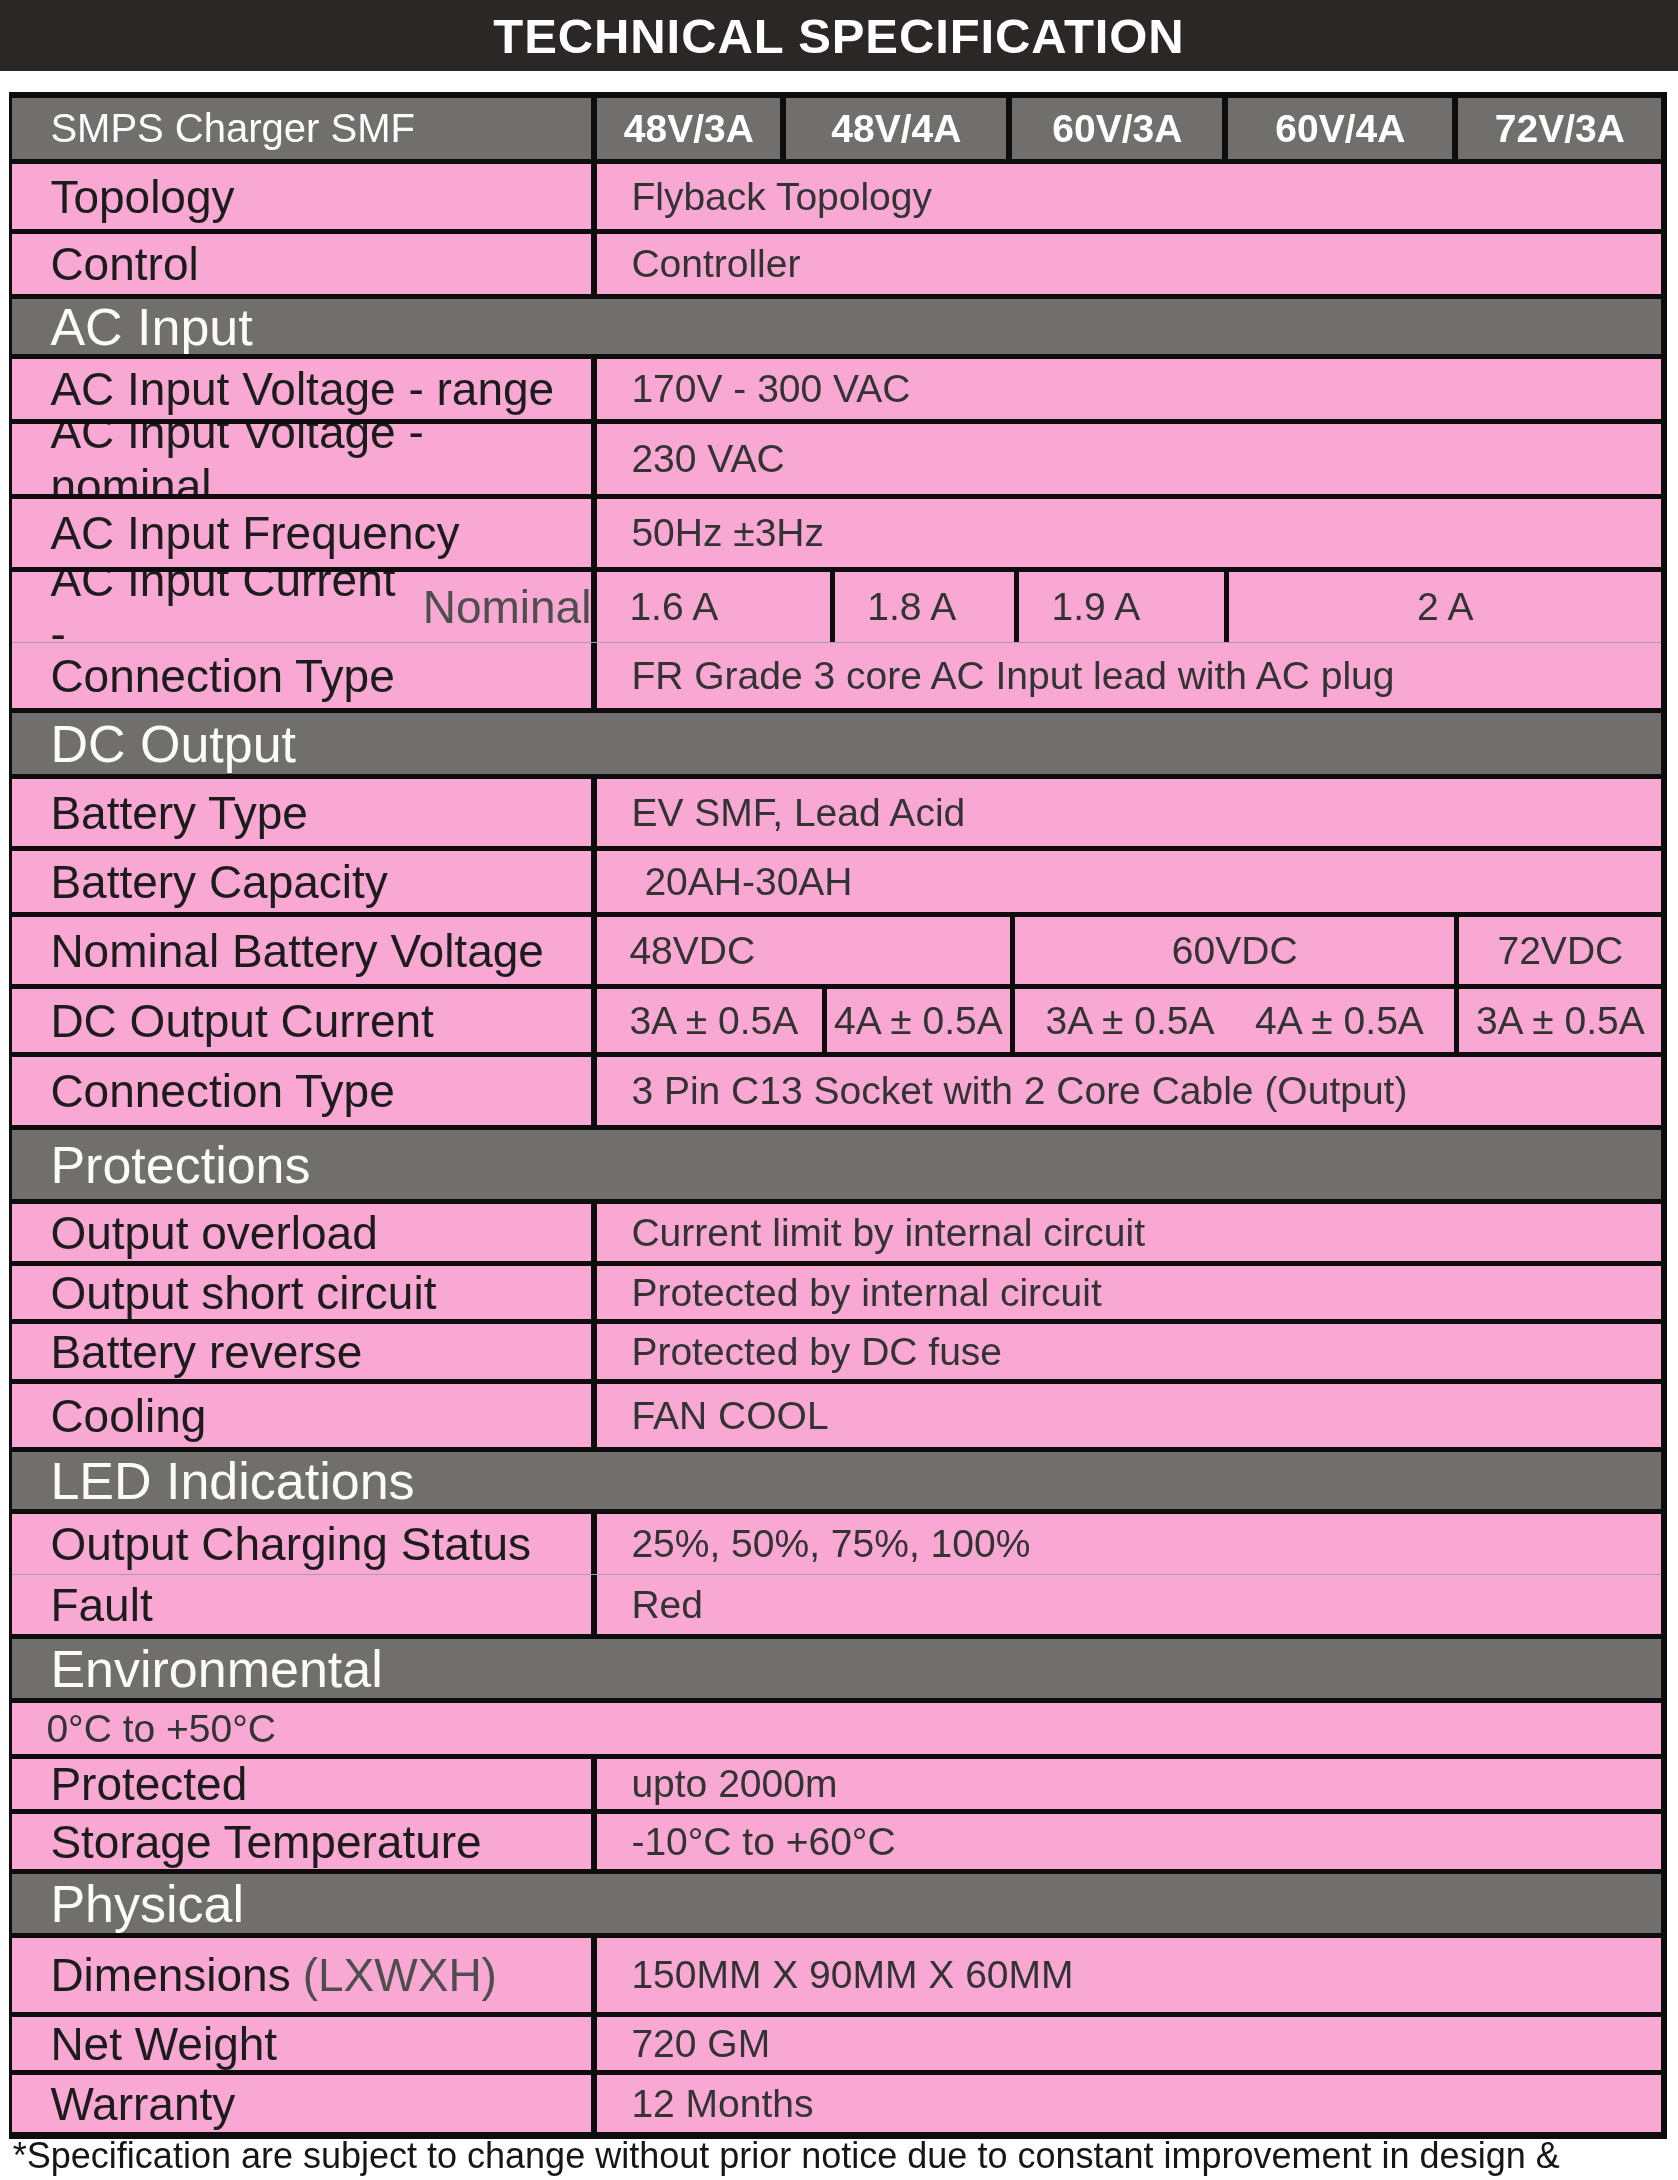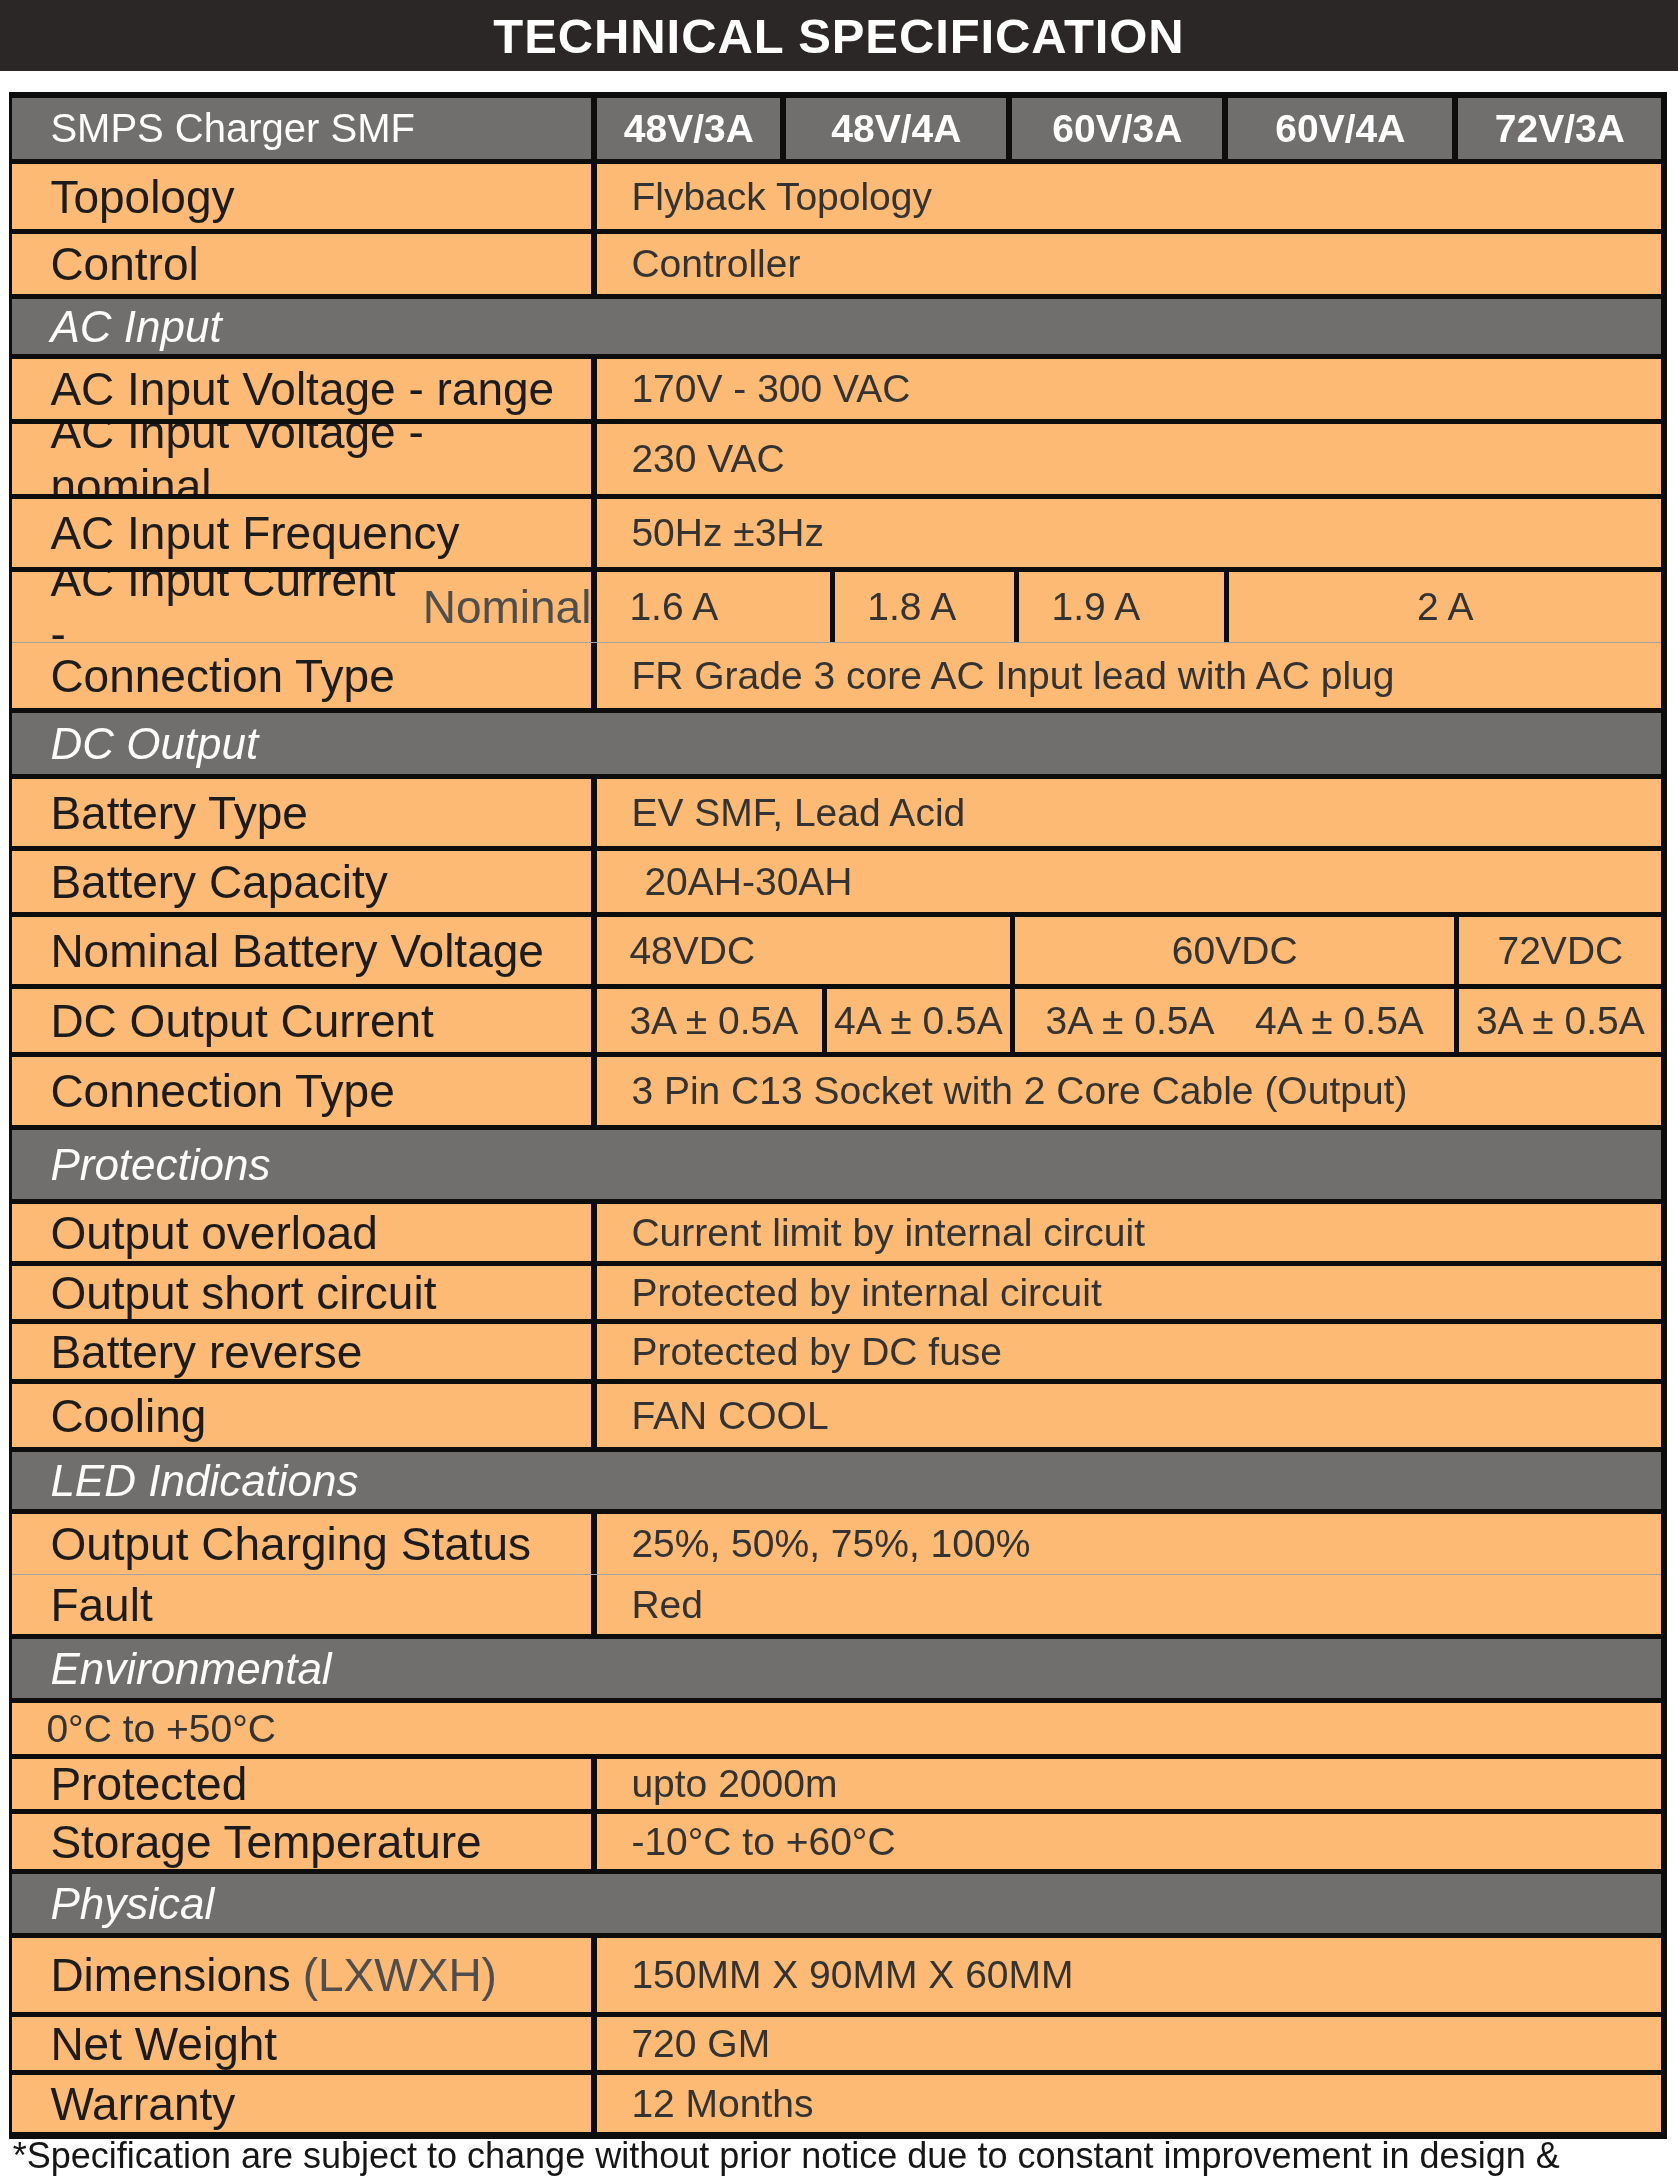--- a/index.html
+++ b/index.html
@@ -10,41 +10,41 @@
   }
   .title-bar {
     position:absolute; left:0; top:0; width:1678px; height:71px;
     background:#2b2726; color:#fefefe;
     display:flex; align-items:center; justify-content:center;
     font-size:49px; font-weight:bold; letter-spacing:0.9px;
   }
   .spec-table {
     position:absolute; left:9.4px; top:92px; width:1658px;
     border-style:solid; border-color:#0d0d0d; border-width:6px 6.8px 7.7px 3.4px;
-    background:#fdba74;
+    background:#f9a8d4;
   }
   .row { display:flex; width:100%; border-top:5.1px solid #0d0d0d; }
   .row.first { border-top:none; }
   .row.thin-top { border-top:1.7px solid #a3a3a3; }
   .cell { display:flex; align-items:center; overflow:hidden; }
   .label-cell {
     width:585px; flex:0 0 585px; border-right:6px solid #0d0d0d;
     padding-left:38px; font-size:46px; color:#1c1c1c;
   }
   .label-suffix { color:#4e4e4e; margin-left:12px; }
   .value-cell { flex:1 1 auto; padding-left:34px; font-size:39px; color:#333333; }
   .value-cell.subgrid { padding:0; }
   .sub { display:flex; align-items:center; border-right:5.1px solid #0d0d0d; font-size:39px; color:#333333; height:100%; }
   .sub.last { border-right:none; flex:1 1 auto; }
   .sub.pad { padding-left:32px; }
   .sub.center { justify-content:center; }
   .sub.spread { justify-content:space-around; padding:0 10.2px; }
   .section-hdr {
     width:100%; background:#706f6d; color:#fbfbfa;
-    padding-left:38px; font-size:44px; display:flex; align-items:center;font-style:italic;
+    padding-left:38px; font-size:52px; display:flex; align-items:center;
   }
   .head-product {
     width:585px; flex:0 0 585px; background:#706f6d; color:#fdfdfd;
     border-right:6px solid #0d0d0d; padding-left:38px; font-size:40px;
   }
   .head-variant {
     background:#706f6d; color:#ffffff; font-weight:bold; font-size:39px;
     justify-content:center; border-right:6px solid #0d0d0d;
   }
   .hv0 { width:189px; flex:0 0 189px; }

